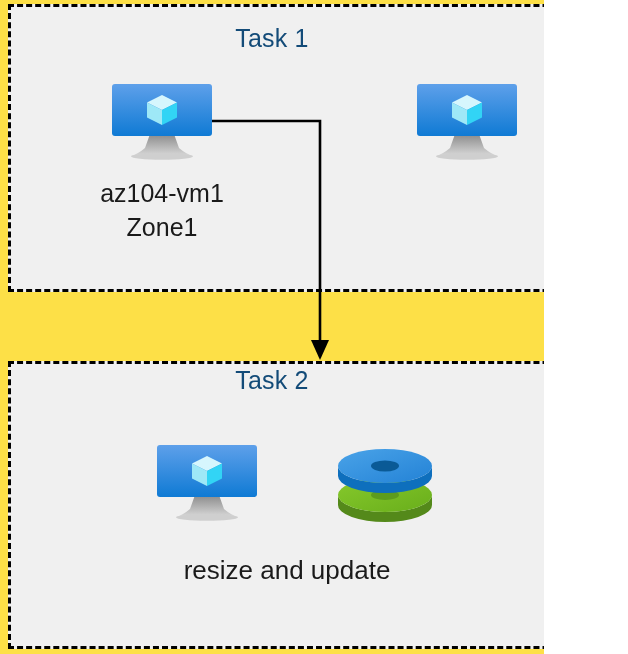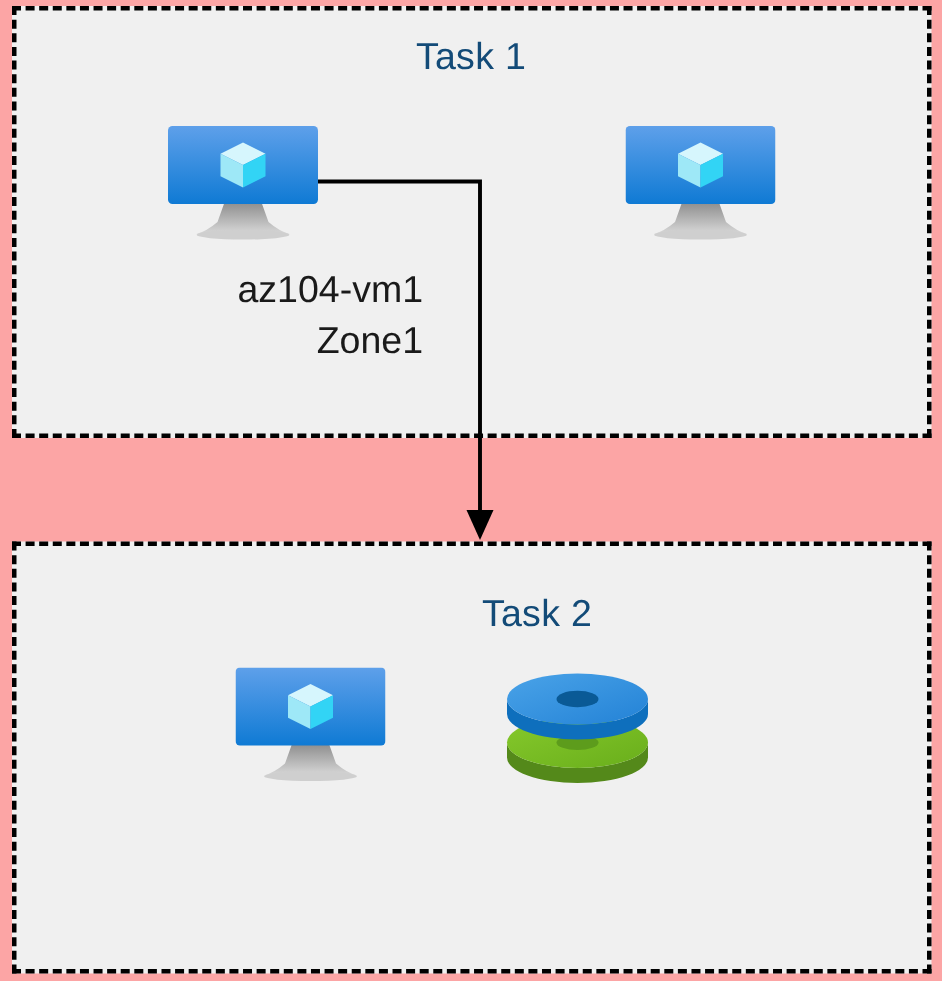--- a/index.html
+++ b/index.html
@@ -5,23 +5,23 @@
   html, body {
     margin: 0;
     padding: 0;
     background: #ffffff;
   }
   body {
     font-family: "Liberation Sans", "DejaVu Sans", sans-serif;
   }
   #canvas {
     position: relative;
-    width: 628px;
+    width: 544px;
     height: 654px;
-    background: #fca5a5;
+    background: #fde047;
     overflow: hidden;
   }
 
   
   .task-box {
     position: absolute;
     background: #f0f0f0;
     border: 3px dashed #000000;
     box-sizing: border-box;
   }
@@ -32,26 +32,26 @@
     position: absolute;
     width: 100%;
     text-align: center;
     font-size: 25px;
     color: #134b78;
     letter-spacing: 0.2px;
     white-space: nowrap;
     user-select: none;
   }
   #task1-title { top: 24px; }
-  #task2-title { top: 395px; margin-left: 44px; }
+  #task2-title { top: 366px; }
 
   
   .node-label {
     position: absolute;
-    text-align: right;
+    text-align: center;
     font-size: 25px;
     line-height: 34px;
     color: #1a1a1a;
     white-space: pre;
   }
   #vm1-label { left: 42px;  top: 176px; width: 240px; }
   #vm2-label { left: 348px; top: 176px; width: 240px; }
   #task2-label {
     left: 82px; top: 553px; width: 410px;
     font-size: 26px; line-height: 34px;
@@ -187,19 +187,20 @@
       <path d="M3 50 a47 17 0 0 0 94 0 v10 a47 17 0 0 1 -94 0 z" fill="#54891a"></path>
       <ellipse cx="50" cy="50" rx="47" ry="17" fill="url(#greenTop)"></ellipse>
       <ellipse cx="50" cy="50" rx="14" ry="5" fill="#5d9c1c"></ellipse>
 
       <path d="M3 21 a47 17 0 0 0 94 0 v10 a47 17 0 0 1 -94 0 z" fill="#0e6fbd"></path>
       <ellipse cx="50" cy="21" rx="47" ry="17" fill="url(#blueTop)"></ellipse>
       <ellipse cx="50" cy="21" rx="14" ry="5.5" fill="#0a5a96"></ellipse>
     </svg>
   </div>
 
+  <div id="task2-label" class="node-label">resize and update</div>
 
   <svg id="connector" viewBox="0 0 628 654" xmlns="http://www.w3.org/2000/svg">
     <path d="M212 121 H320 V344" fill="none" stroke="#000000" stroke-width="2.6"></path>
     <path d="M320 360 L311 340 L329 340 Z" fill="#000000"></path>
   </svg>
 
 </div>
 
 </body></html>

